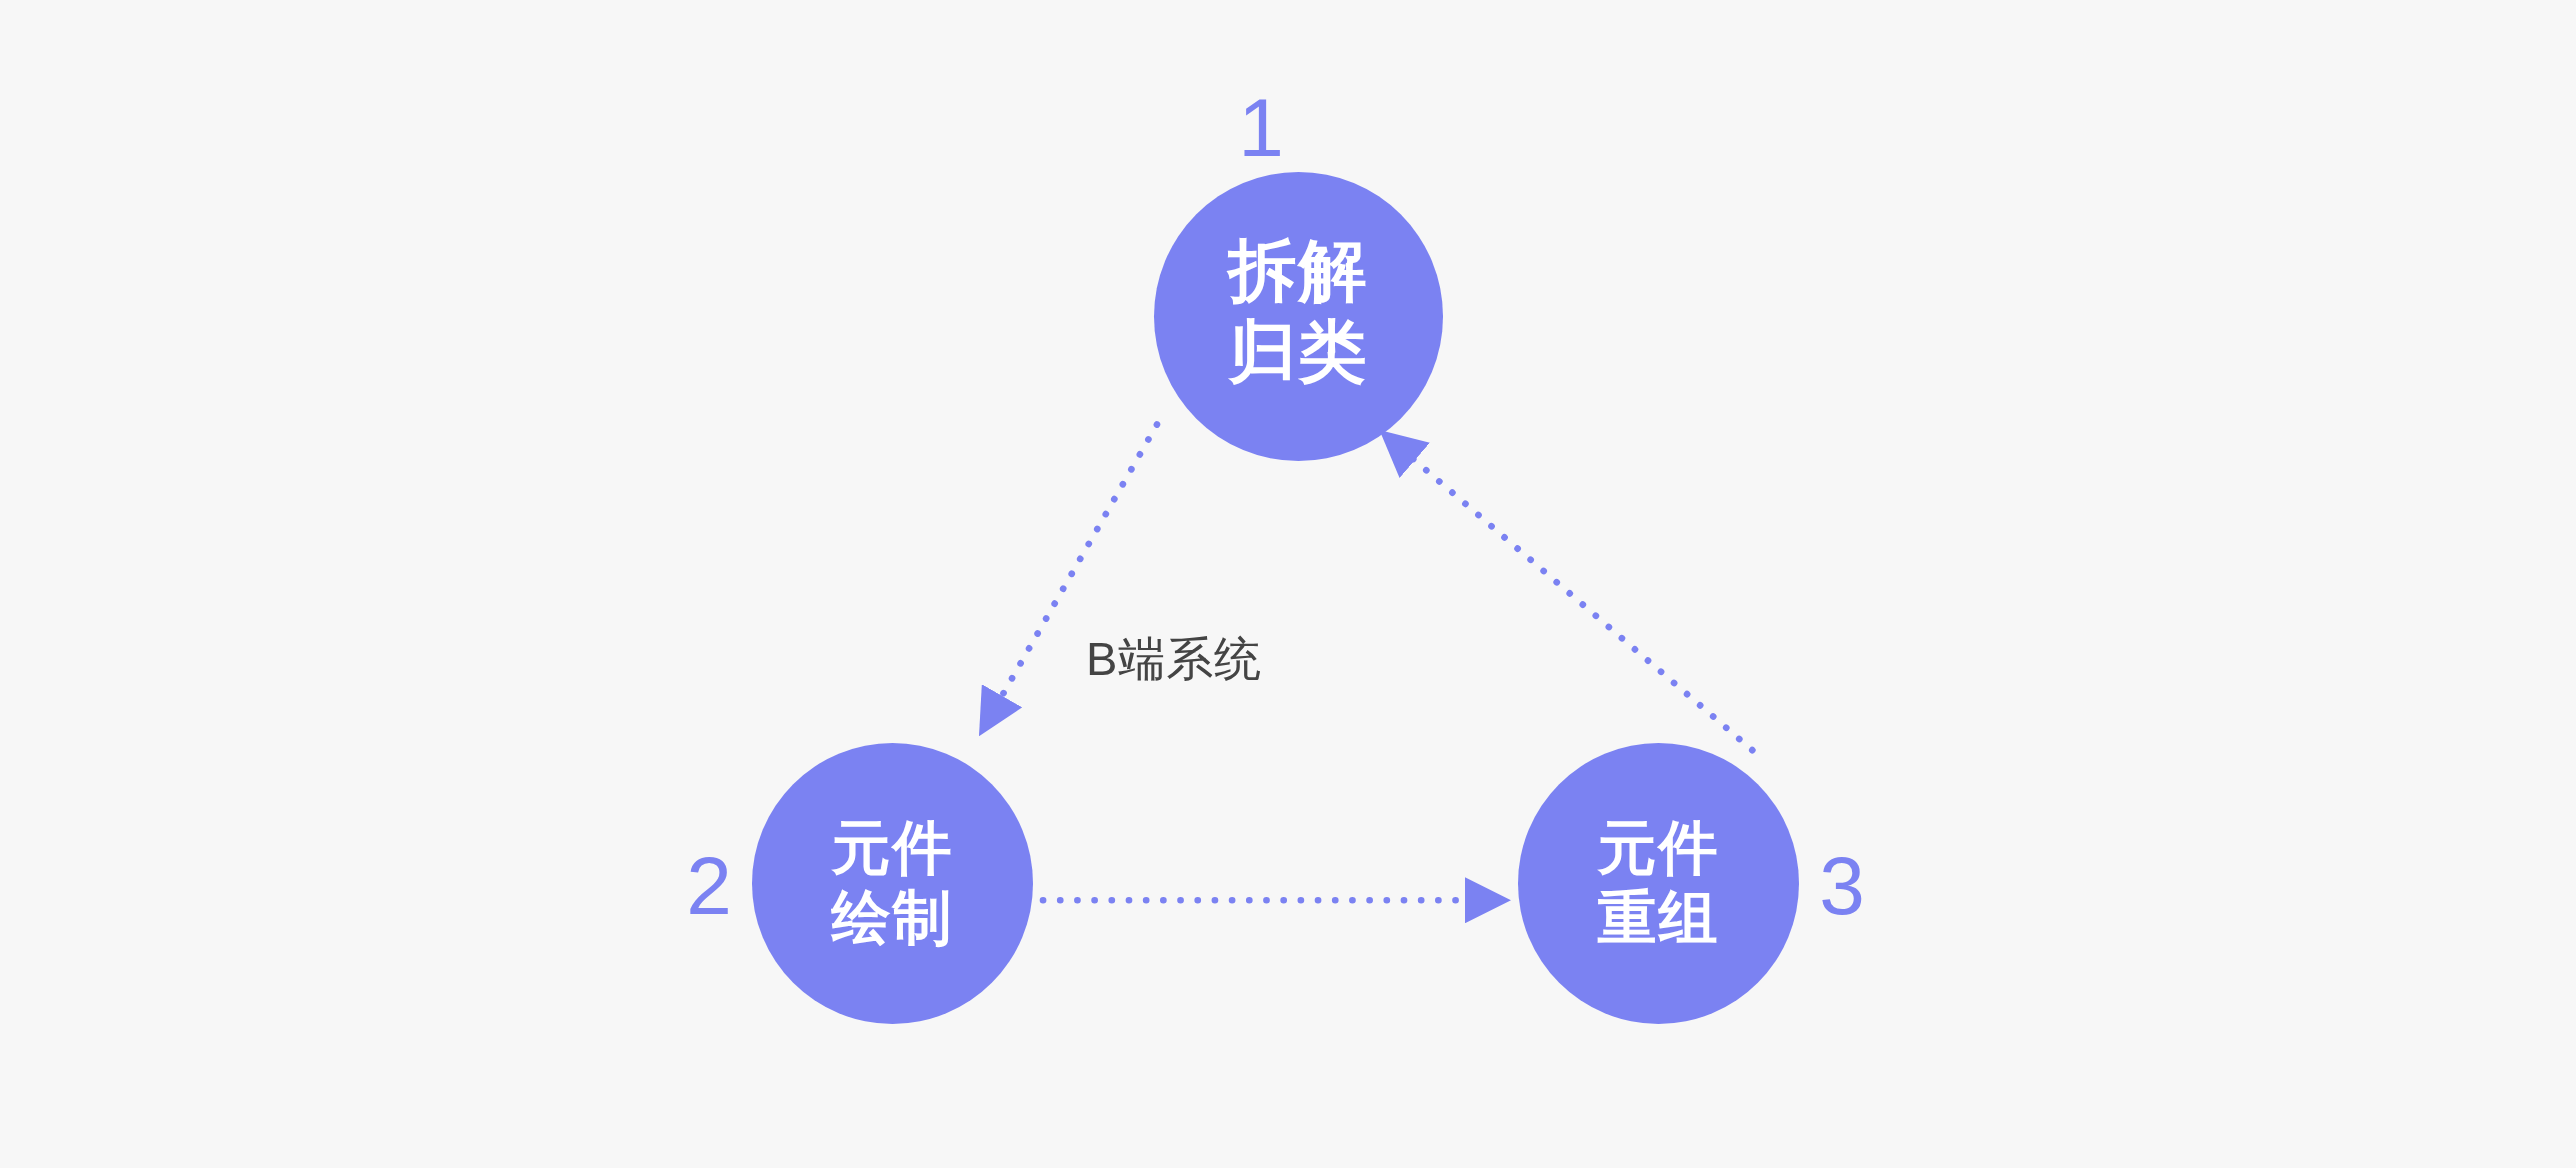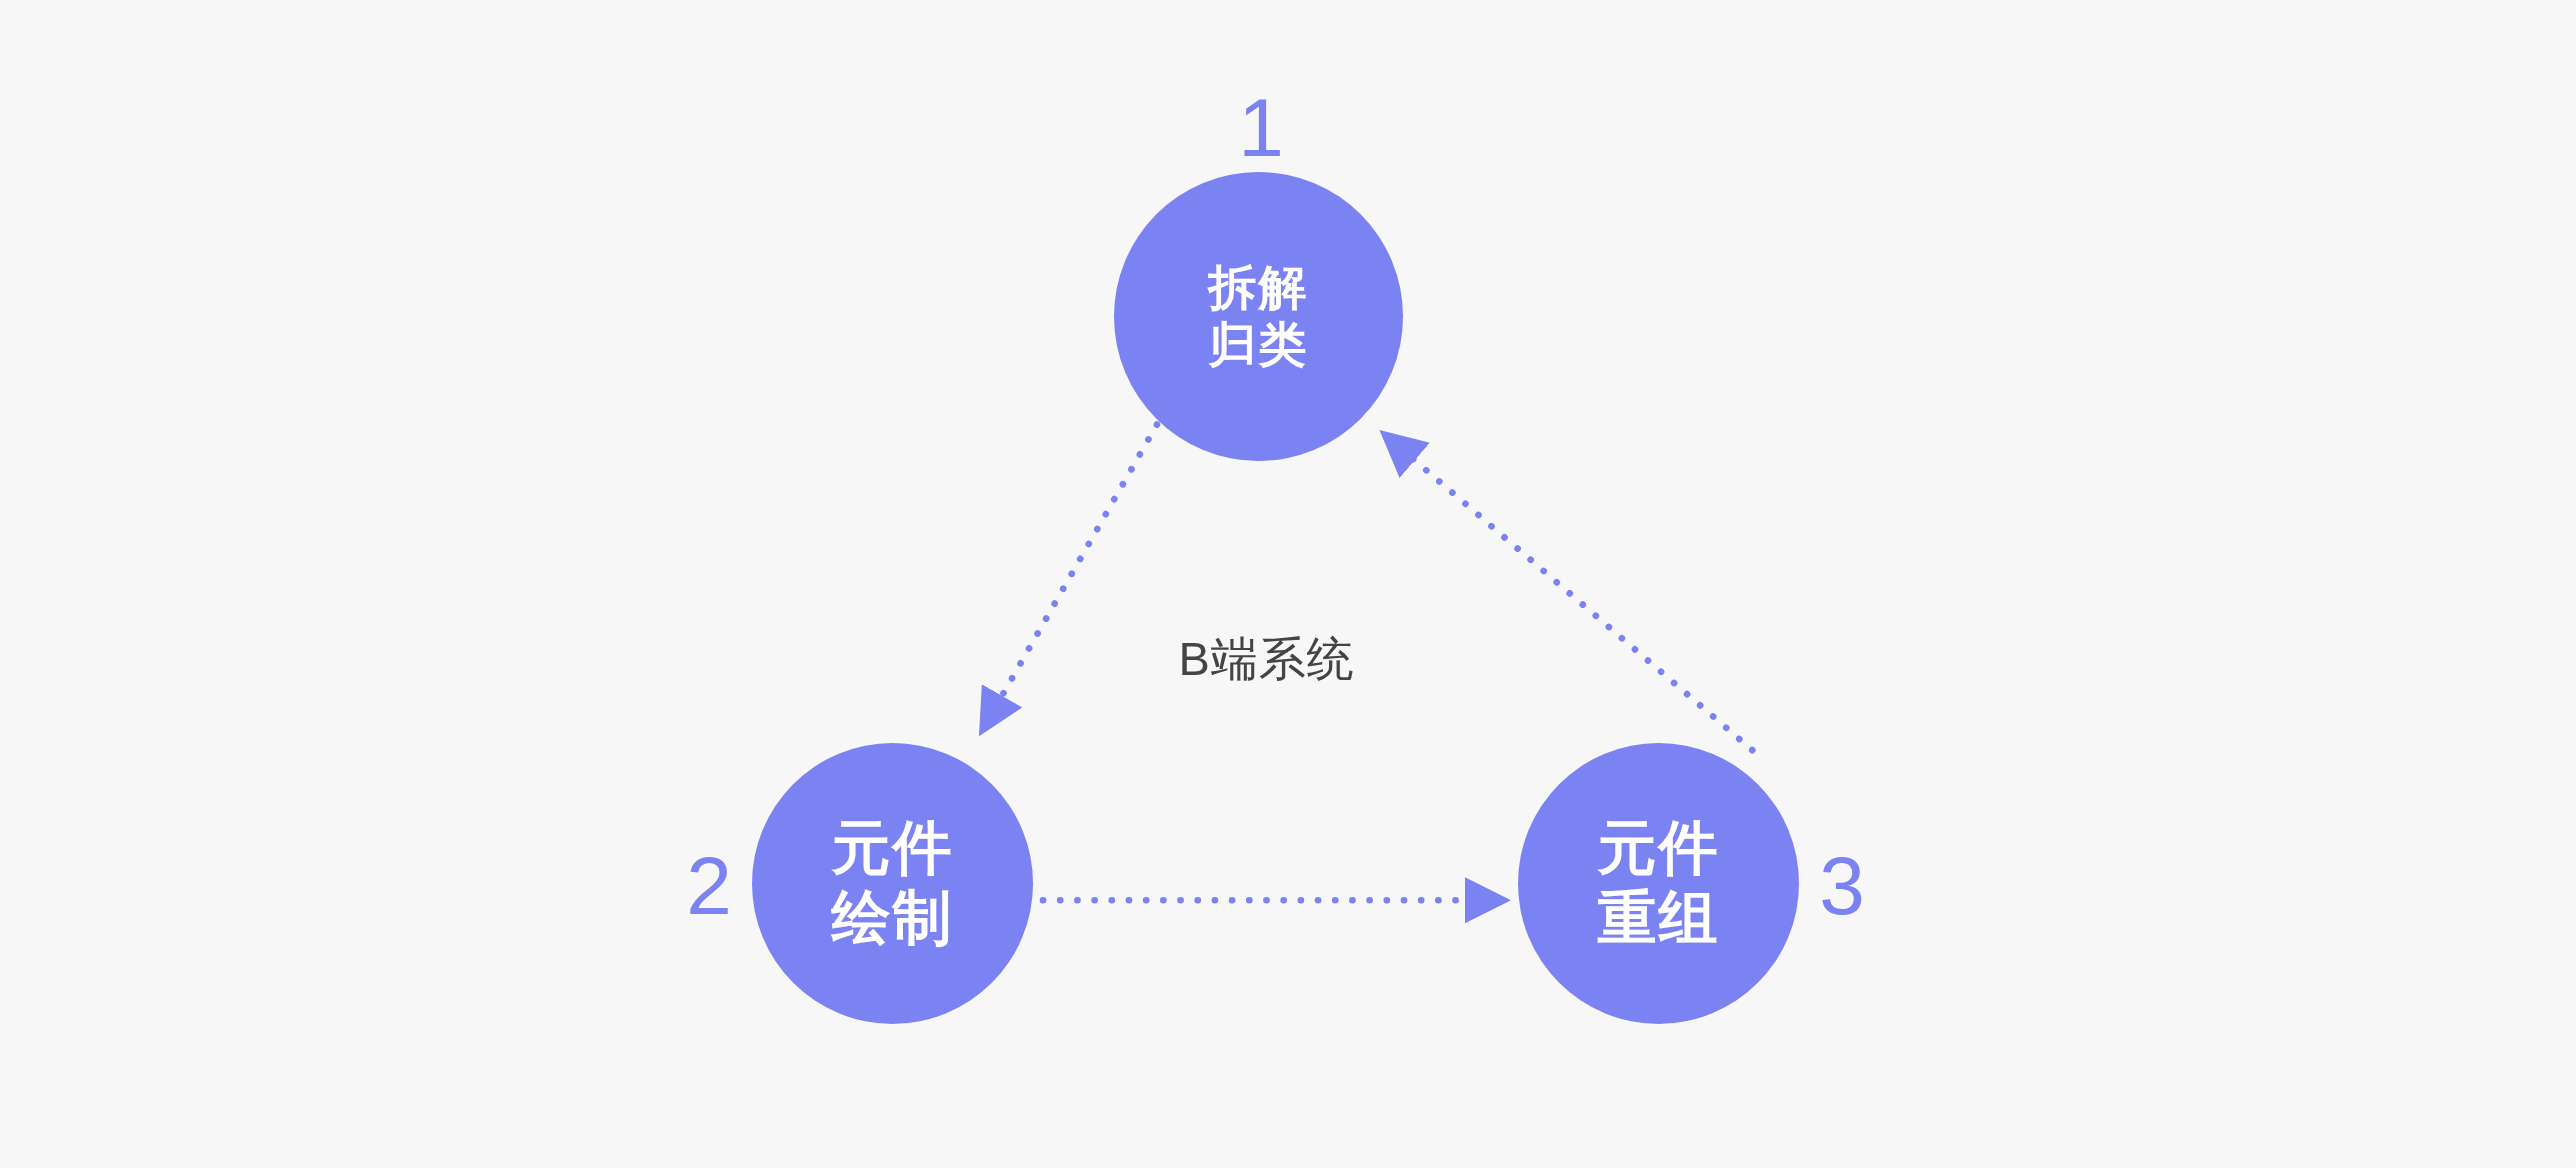--- a/index.html
+++ b/index.html
@@ -38,25 +38,26 @@
     font-weight: bold;
     line-height: 1.18;
     letter-spacing: 1.9px;
     z-index: 3;
   }
   .node .line {
     display: block;
     white-space: nowrap;
   }
   #node-1 {
-    left: 1114px;
+    left: 1154px;
     top: 172px;
     width: 289px;
     height: 289px;
-    font-size: 48px;
+    font-size: 68px;
+    font-family: Liberation Mono, monospace;
   }
   #node-2 {
     left: 752px;
     top: 743px;
     width: 281px;
     height: 281px;
     font-size: 59px;
   }
   #node-3 {
     left: 1518px;
@@ -89,21 +90,20 @@
     left: 1809px;
     top: 845px;
     width: 66px;
     text-align: center;
   }
   #center-caption {
     position: absolute;
     left: 1086px;
     top: 629px;
     width: 361px;
-    text-align: center;
     color: #444444;
     font-size: 47px;
     line-height: 1.28;
     letter-spacing: 0.9px;
     z-index: 2;
   }
   #center-caption .line {
     display: block;
     white-space: nowrap;
   }

